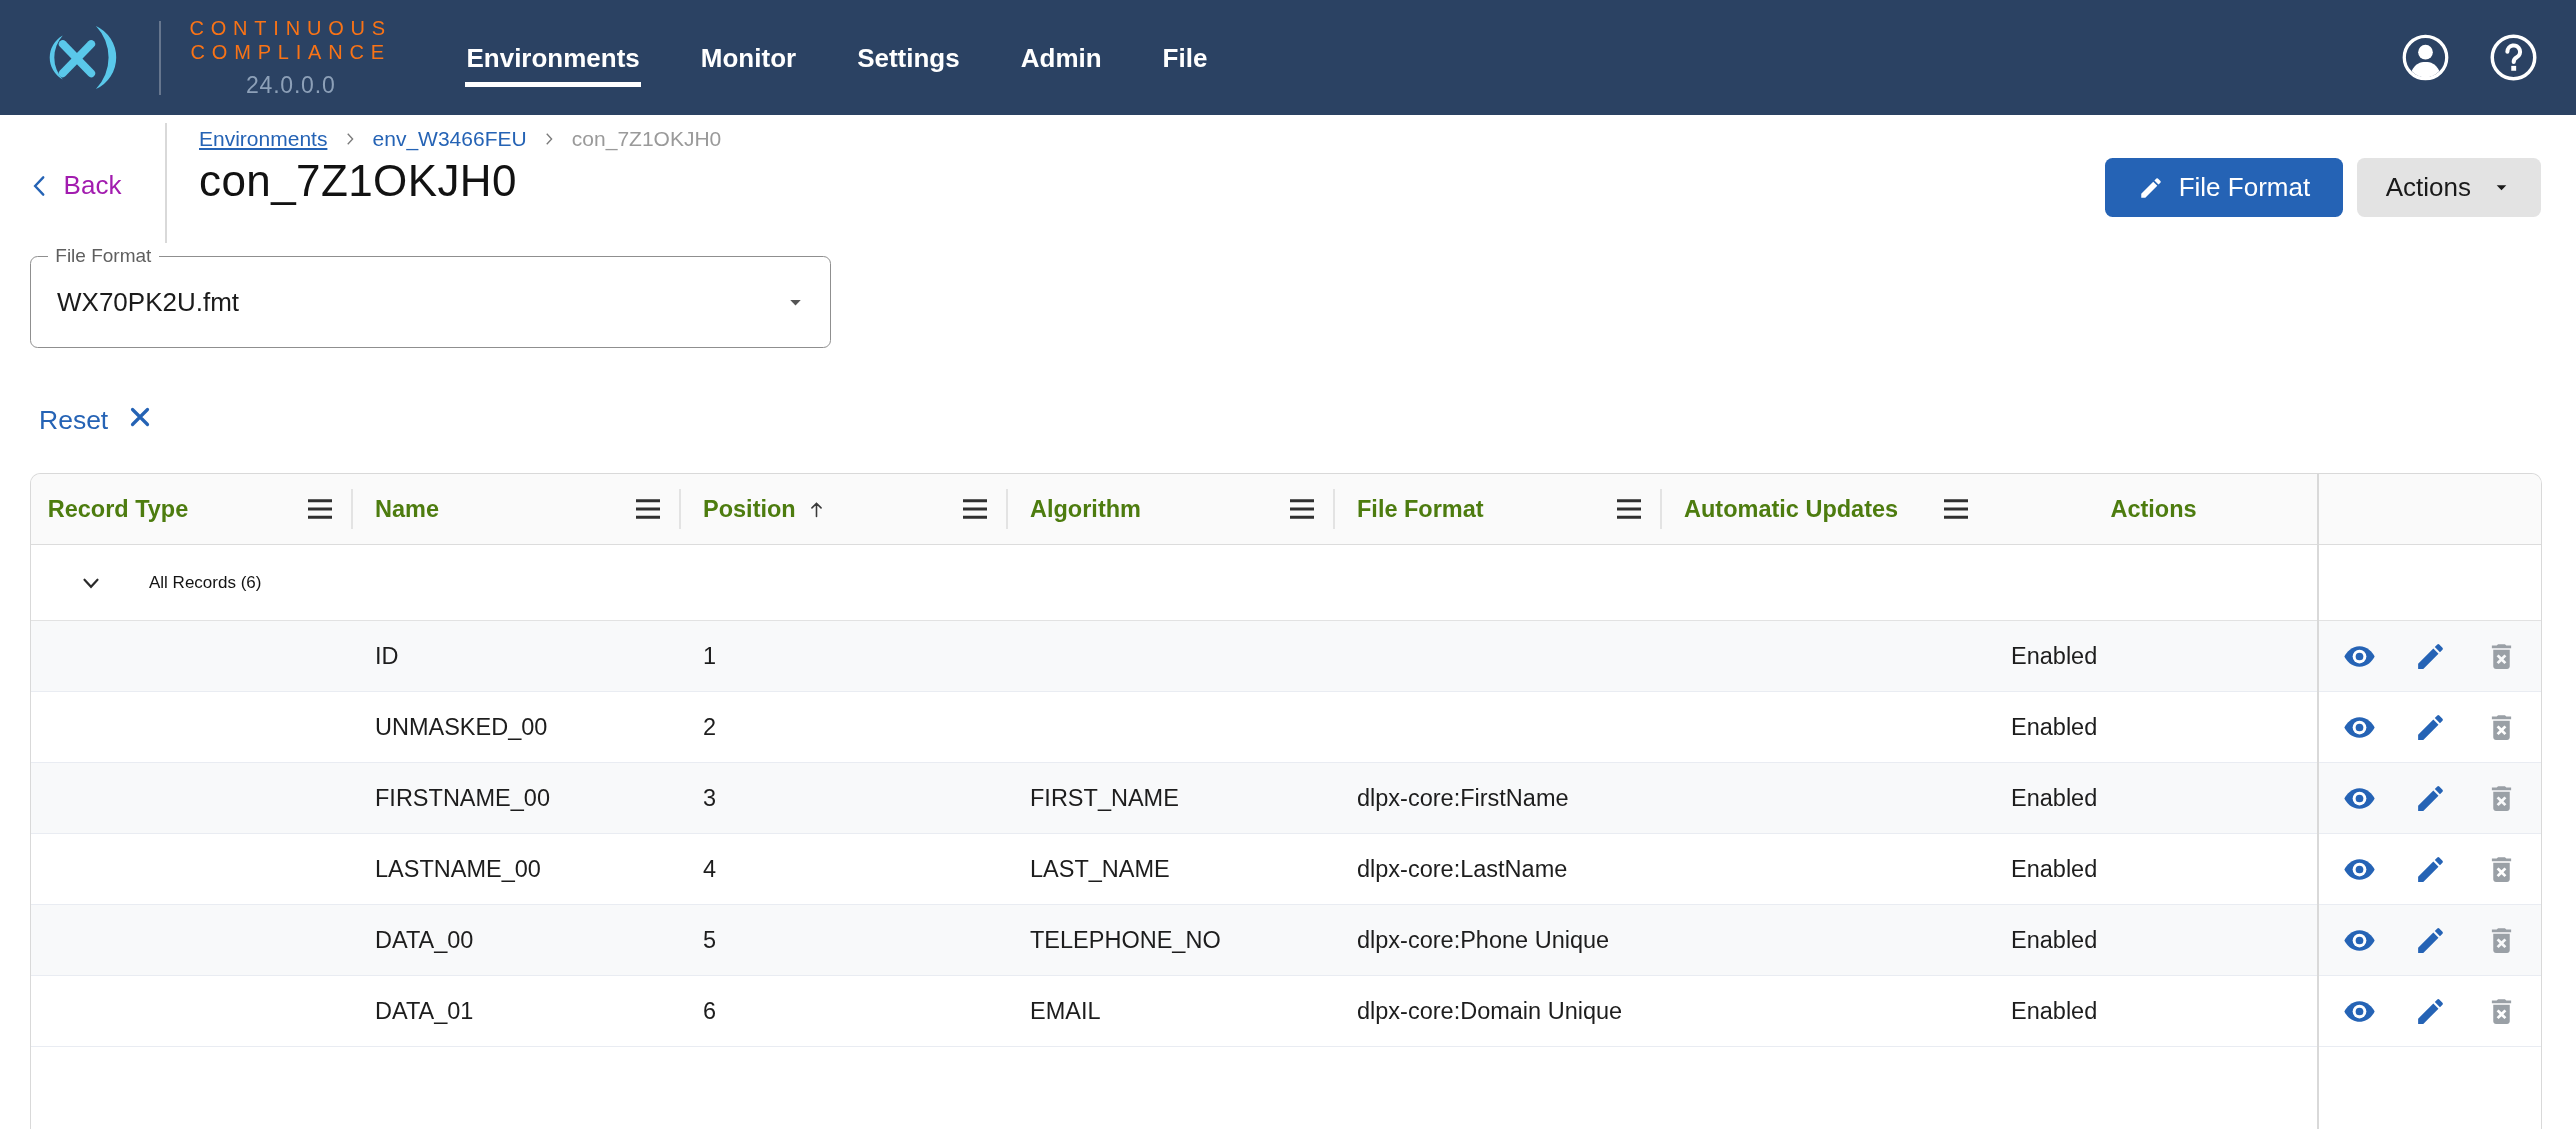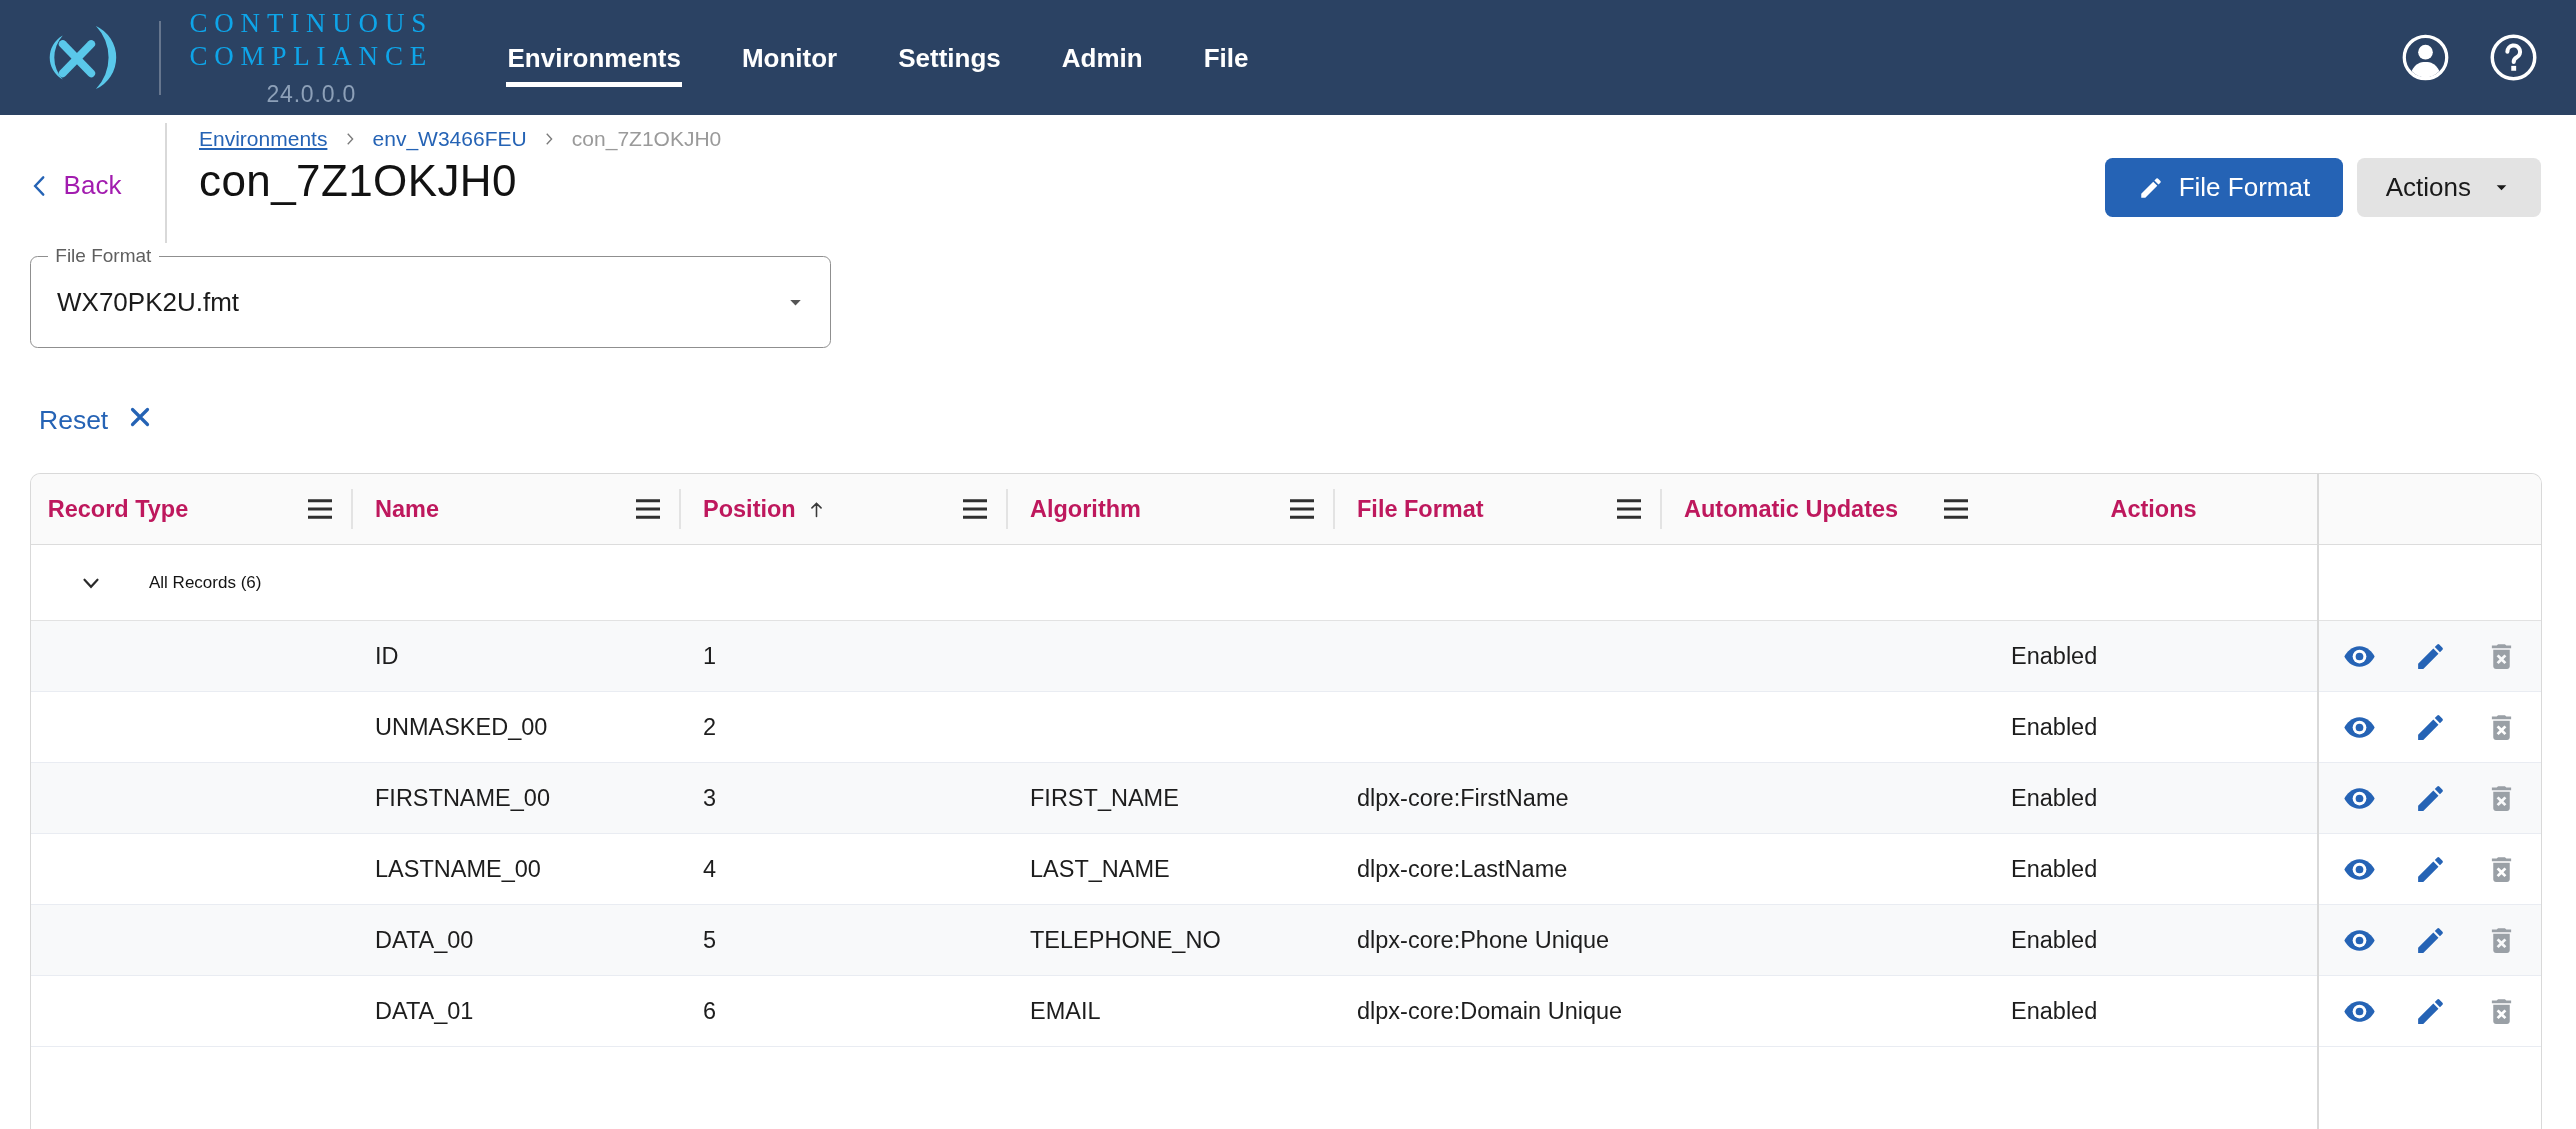--- a/index.html
+++ b/index.html
@@ -15,21 +15,21 @@
   .navbar {
     position: absolute; top: 0; left: 0; width: 100%; height: 115px;
     background: #2b4263;
     display: flex; align-items: center;
     padding: 0 38px;
   }
   .logo-wrap { display: flex; align-items: center; }
   .logo-svg { width: 89px; height: 79px; }
   .logo-divider { width: 1.5px; height: 74px; background: rgba(255,255,255,0.28); margin: 0 29px 0 32px; }
   .brand { display: flex; flex-direction: column; align-items: center; }
-  .brand-line { font-size: 27px; letter-spacing: 6.8px; color: #0ea5e9; line-height: 1.22; white-space: nowrap; font-family: Liberation Serif, serif; }
+  .brand-line { font-size: 20px; letter-spacing: 6.8px; color: #f97316; line-height: 1.22; white-space: nowrap; }
   .brand-version { font-size: 23px; color: #8da0b8; margin-top: 7.6px; letter-spacing: 0.8px; }
   .nav-menu { display: flex; align-items: center; gap: 58px; margin-left: 73px; }
   .nav-item { position: relative; color: #ffffff; font-size: 26px; font-weight: 700; cursor: pointer; line-height: 1; padding: 4.5px 1.5px; }
   .nav-item.active::after {
     content: ""; position: absolute; left: 0; right: 0; bottom: -12px; height: 5.3px; background: #ffffff;
   }
   .nav-right { margin-left: auto; display: flex; align-items: center; gap: 39px; }
   .nav-icon { width: 49px; height: 49px; cursor: pointer; }
 
   
@@ -74,21 +74,21 @@
   .data-table {
     position: absolute; left: 30px; top: 473px; width: 2512px; height: 657px;
     border: 1.5px solid #d9d9d9; border-bottom: none; border-radius: 10.6px 10.6px 0 0;
     background: #fff; overflow: hidden;
   }
   .actions-vline { position: absolute; left: 2286px; top: 0; bottom: 0; width: 1.5px; background: #d9d9d9; }
 
   .tgrid { display: grid; grid-template-columns: 321px 328px 327px 327px 327px 327px 331px 1fr; }
 
   .thead { height: 71px; background: #fafafa; border-bottom: 1.5px solid #dcdcdc; }
-  .th { position: relative; display: flex; align-items: center; padding: 0 20px 0 23px; font-size: 23.5px; font-weight: 700; color: #be185d; }
+  .th { position: relative; display: flex; align-items: center; padding: 0 20px 0 23px; font-size: 23.5px; font-weight: 700; color: #4d7c0f; }
   .th:first-child { padding-left: 16.7px; }
   .th .col-menu-icon { margin-left: auto; width: 24px; height: 20px; cursor: pointer; flex: none; }
   .th.has-divider::after { content: ""; position: absolute; right: -0.8px; top: 22%; height: 56%; width: 1.5px; background: #e3e3e3; }
   .sort-arrow { width: 21px; height: 21px; margin-left: 10.6px; flex: none; }
   .th-actions { justify-content: center; padding: 0; }
 
   .group-row { height: 76px; display: flex; align-items: center; background: #ffffff; border-bottom: 1.5px solid #e2e2e2; }
   .group-chevron { width: 26px; height: 26px; margin-left: 47px; cursor: pointer; flex: none; }
   .group-label { font-size: 17px; color: #141414; margin-left: 45px; }
 

